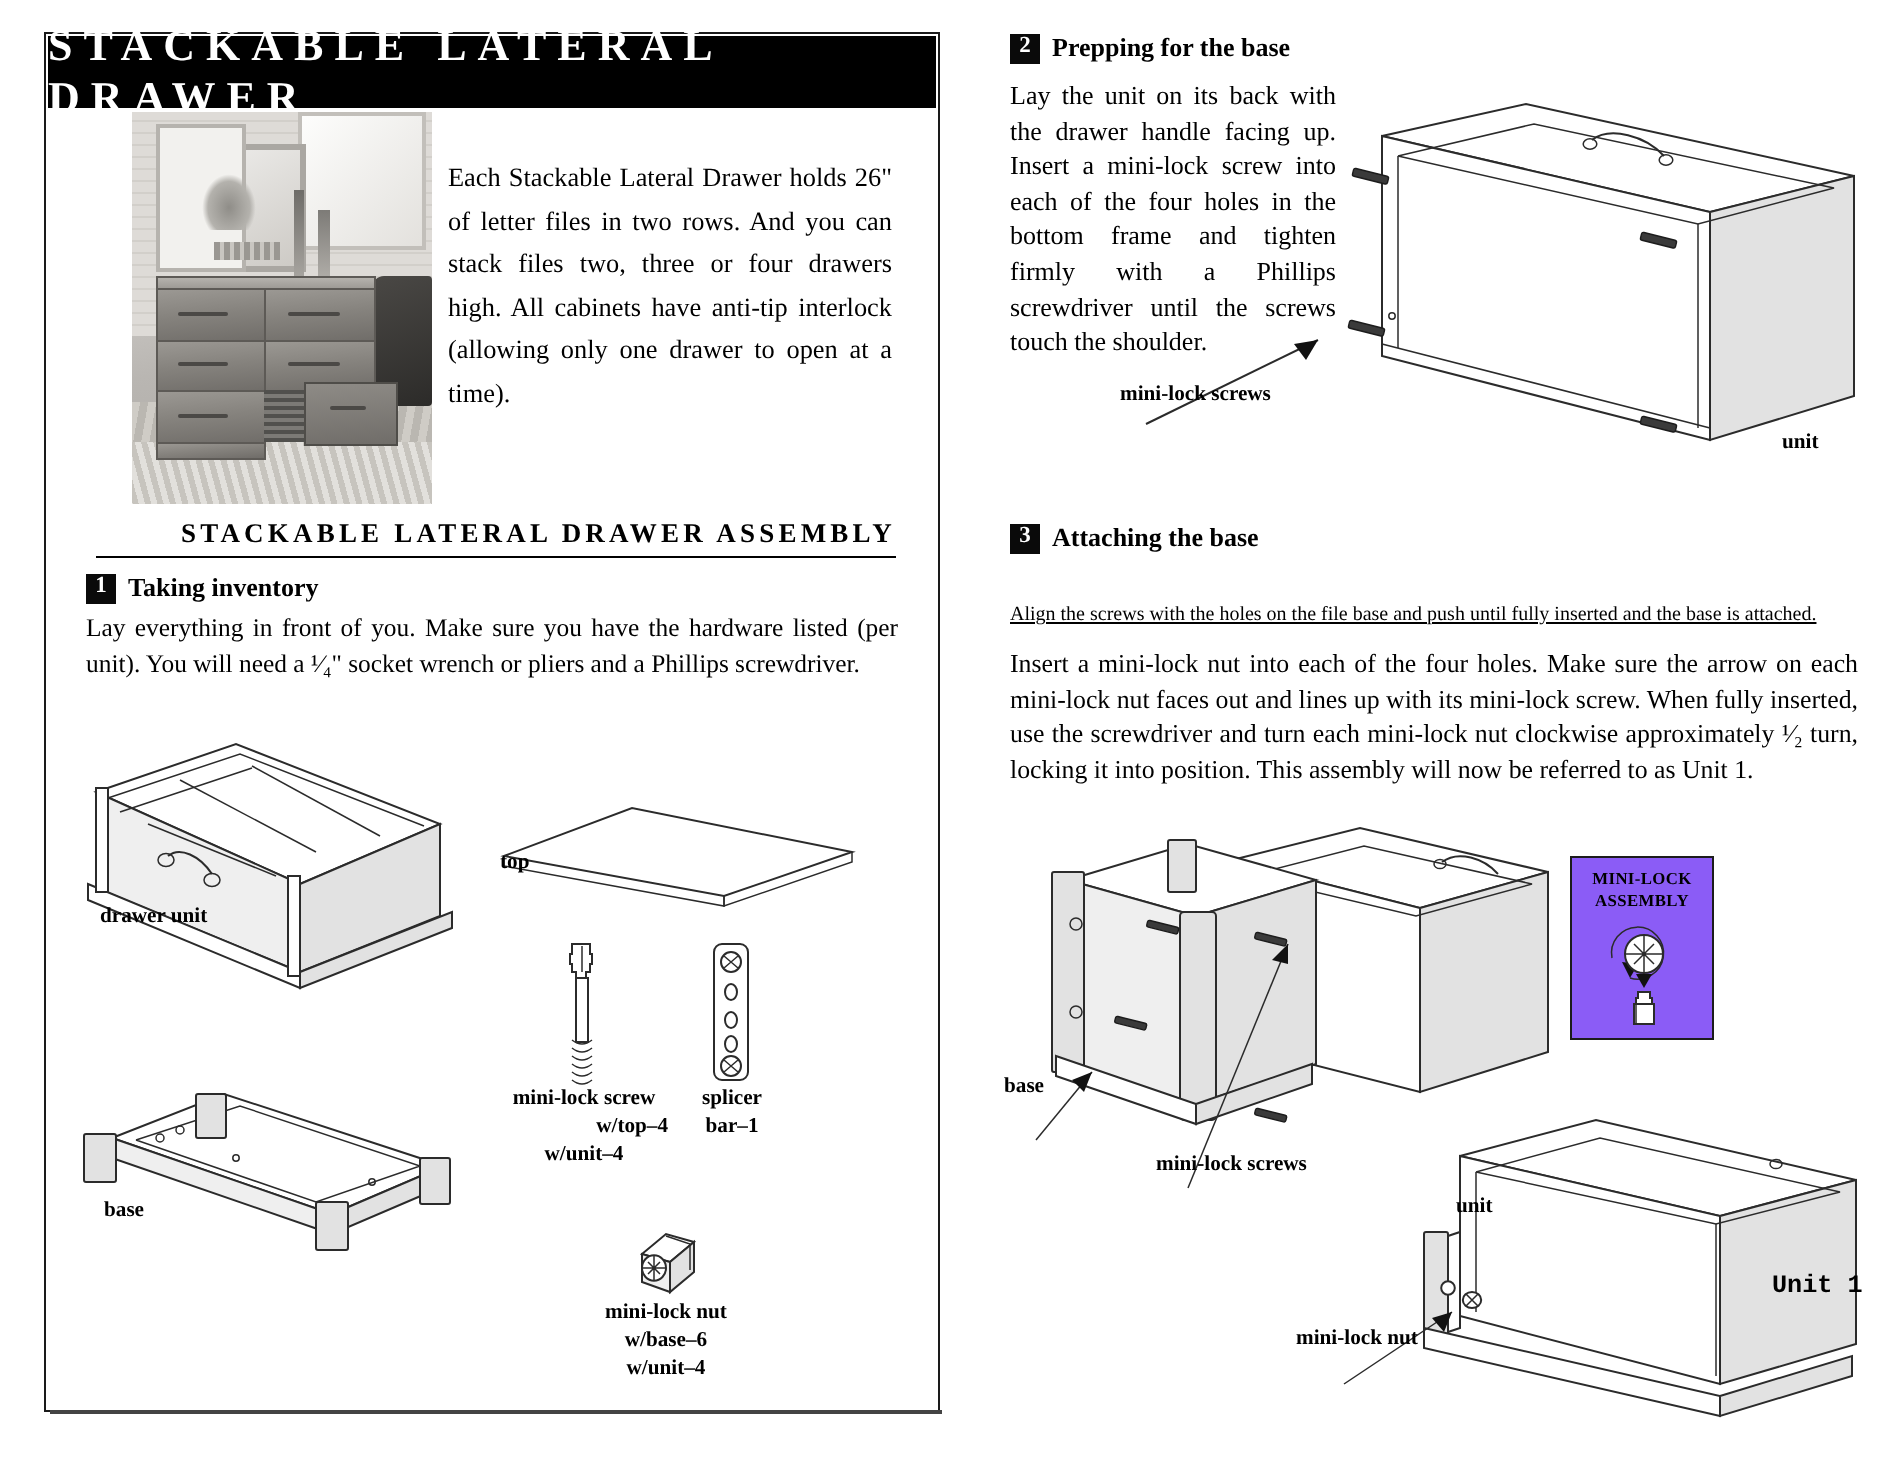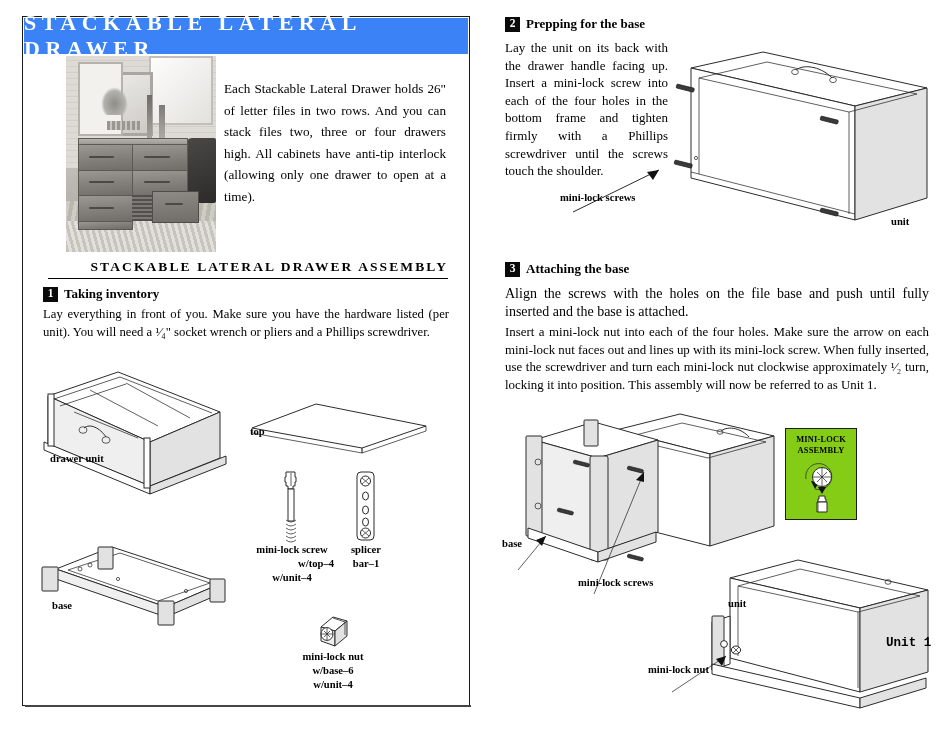--- a/index.html
+++ b/index.html
@@ -7,21 +7,21 @@
        font-family:"Liberation Serif","DejaVu Serif",serif;color:#000;}
 
   
   #left-box{position:absolute;left:22px;top:16px;width:448px;height:690px;
             border:1.4px solid #1a1a1a;box-sizing:border-box;background:#fff;}
   #left-box:after{content:"";position:absolute;left:2px;top:100%;width:100%;
             height:2px;background:#444;}
 
   
   #title-banner{position:absolute;left:24px;top:18px;width:444px;height:36px;
-      background:#3b82f6;color:#fff;display:flex;align-items:center;
+      background:#000000;color:#fff;display:flex;align-items:center;
       justify-content:center;letter-spacing:5.5px;font-size:22px;
       font-weight:bold;font-family:"Liberation Serif","DejaVu Serif",serif;}
 
   
   #photo{position:absolute;left:66px;top:56px;width:150px;height:196px;
          overflow:hidden;background:#8d8d8d;}
   #photo .sky{position:absolute;inset:0;
       background:linear-gradient(170deg,#e9e8e6 0%,#d6d4d1 28%,#c6c3bf 45%,#b9b6b2 60%,#a9a6a2 100%);}
   #photo .wall{position:absolute;left:0;top:0;width:100%;height:57%;
       background:repeating-linear-gradient(0deg,#dedbd7 0 5px,#d2cfca 5px 6px),
@@ -82,28 +82,28 @@
   .fillw{fill:#ffffff;stroke:#2b2b2b;stroke-width:1;}
   .fillg{fill:#efefef;stroke:#2b2b2b;stroke-width:1;}
   .fillgg{fill:#e2e2e2;stroke:#2b2b2b;stroke-width:1;}
   .drk{fill:#3a3a3a;stroke:#1c1c1c;stroke-width:0.7;}
 
   
   #step2-head{position:absolute;left:505px;top:16px;}
   #step2-text{position:absolute;left:505px;top:39px;width:163px;font-size:13px;
       line-height:17.6px;text-align:justify;}
   #step3-head{position:absolute;left:505px;top:261px;}
-  #step3-text1{position:absolute;left:505px;top:285px;width:424px;font-size:14px;
-      line-height:17.6px;text-align:justify;}
+  #step3-text1{position:absolute;left:505px;top:299px;width:424px;font-size:10px;
+      line-height:17.6px;text-align:justify;text-decoration:underline;}
   #step3-text2{position:absolute;left:505px;top:324px;width:424px;font-size:12.9px;
       line-height:17.6px;text-align:justify;}
 
   
   #mla-box{position:absolute;left:785px;top:428px;width:70px;height:90px;
-      border:1.1px solid #1c1c1c;background:#84cc16;}
+      border:1.1px solid #1c1c1c;background:#8b5cf6;}
   #mla-title{position:absolute;left:0;top:5px;width:100%;text-align:center;
       font-size:8.4px;font-weight:bold;line-height:11px;letter-spacing:.2px;}
 </style>
 </head>
 <body>
 
 <div id="left-box"></div>
 
 <div id="title-banner">STACKABLE LATERAL DRAWER</div>
 

